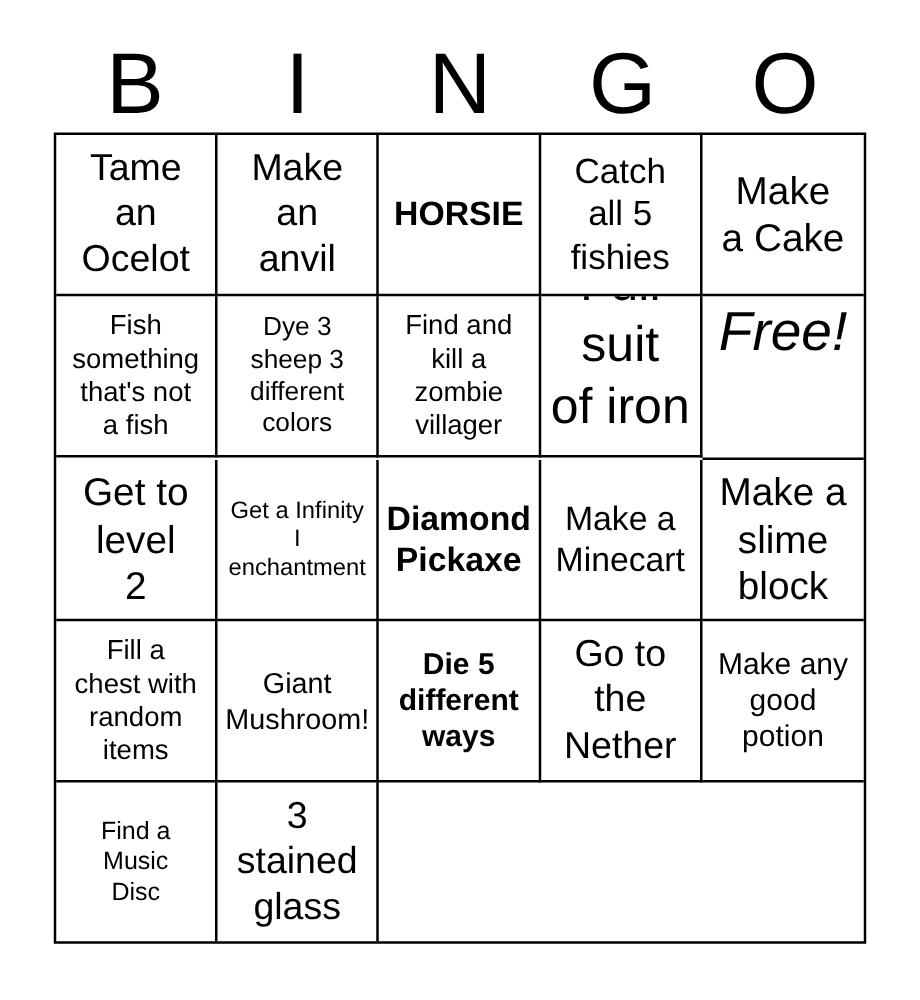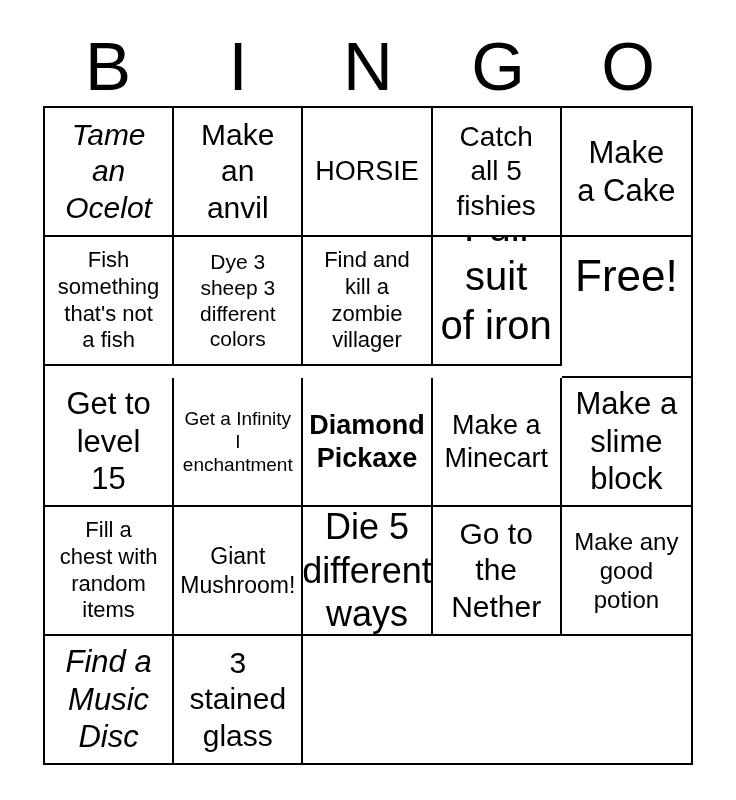--- a/index.html
+++ b/index.html
@@ -44,41 +44,41 @@
     align-items: center;
     justify-content: center;
     text-align: center;
     white-space: pre-line;
     line-height: 1.22;
     padding: 0 1px;
     overflow: hidden;
   }
   .cell:nth-child(5n) { border-right: none; }
   .cell:nth-child(n+21) { border-bottom: none; }
-  .cell.valign-top { align-items: flex-start; padding-top: 12px; }
+  .cell.valign-top { align-items: flex-start; padding-top: 2px; font-style: italic; }
 </style>
 </head>
 <body>
 
 <div class="card">
   <div class="title-row">
     <span class="title-letter">B</span>
     <span class="title-letter">I</span>
     <span class="title-letter">N</span>
     <span class="title-letter">G</span>
     <span class="title-letter">O</span>
   </div>
   <div class="grid" id="bingo-grid">
-      <div class="cell" style="font-size: 30px; font-style: italic;">Tame
+      <div class="cell" style="font-size: 30px;">Tame
 an
 Ocelot</div>
       <div class="cell" style="font-size: 30px;">Make
 an
 anvil</div>
-      <div class="cell" style="font-size: 27px;">HORSIE</div>
+      <div class="cell" style="font-size: 27px; font-weight: bold;">HORSIE</div>
       <div class="cell" style="font-size: 28px;">Catch
 all 5
 fishies</div>
       <div class="cell" style="font-size: 31px;">Make
 a Cake</div>
       <div class="cell" style="font-size: 22px;">Fish
 something
 that's not
 a fish</div>
       <div class="cell" style="font-size: 21px;">Dye 3
@@ -88,46 +88,46 @@
       <div class="cell" style="font-size: 22px;">Find and
 kill a
 zombie
 villager</div>
       <div class="cell" style="font-size: 40px;">Full suit
 of iron
 armor</div>
       <div class="cell valign-top" style="font-size: 44px;">Free!</div>
       <div class="cell" style="font-size: 31px;">Get to
 level
-15</div>
+2</div>
       <div class="cell" style="font-size: 19px;">Get a Infinity
 I
 enchantment</div>
       <div class="cell" style="font-size: 27px; font-weight: bold;">Diamond
 Pickaxe</div>
       <div class="cell" style="font-size: 27px;">Make a
 Minecart</div>
       <div class="cell" style="font-size: 31px;">Make a
 slime
 block</div>
       <div class="cell" style="font-size: 22px;">Fill a
 chest with
 random
 items</div>
       <div class="cell" style="font-size: 23px;">Giant
 Mushroom!</div>
-      <div class="cell" style="font-size: 36px;">Die 5
+      <div class="cell" style="font-size: 24px; font-weight: bold;">Die 5
 different
 ways</div>
       <div class="cell" style="font-size: 30px;">Go to
 the
 Nether</div>
       <div class="cell" style="font-size: 24px;">Make any
 good
 potion</div>
-      <div class="cell" style="font-size: 31px; font-style: italic;">Find a
+      <div class="cell" style="font-size: 20px;">Find a
 Music
 Disc</div>
       <div class="cell" style="font-size: 30px;">3
 stained
 glass</div>
     </div>
 </div>
 
 </body></html>

